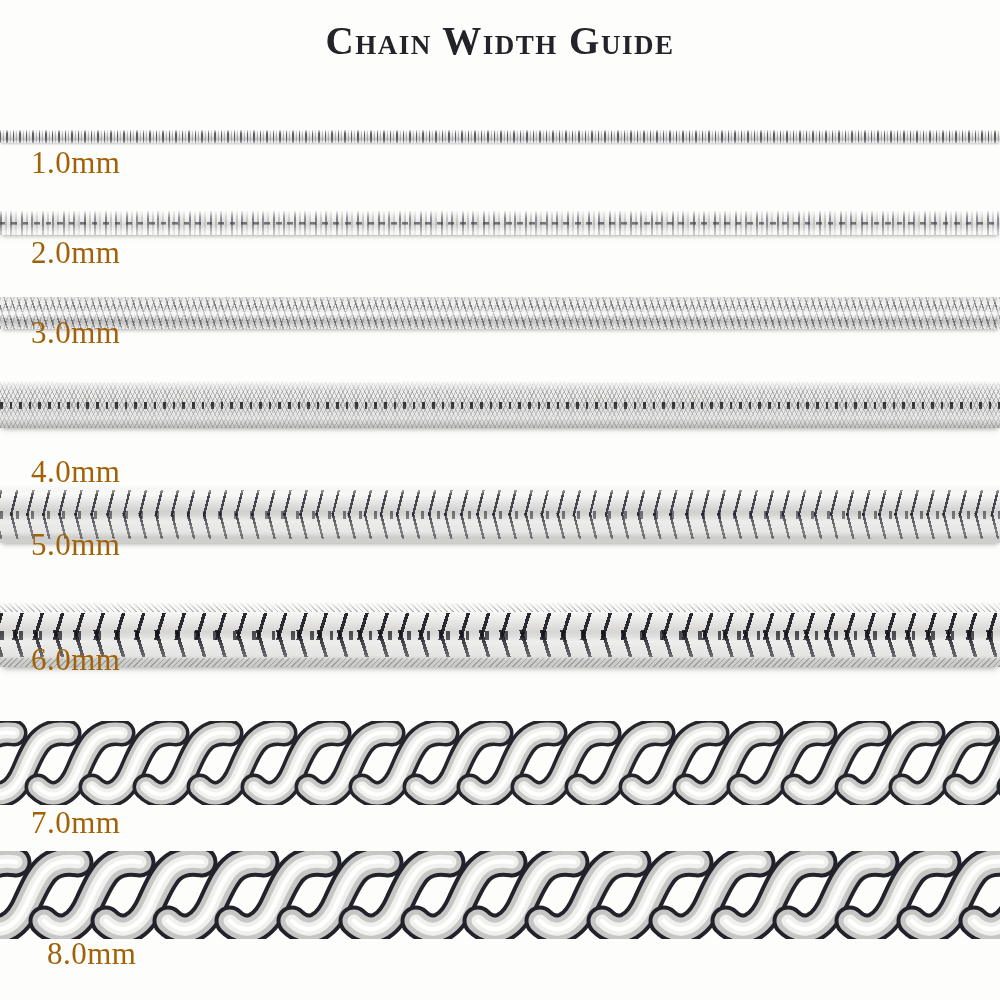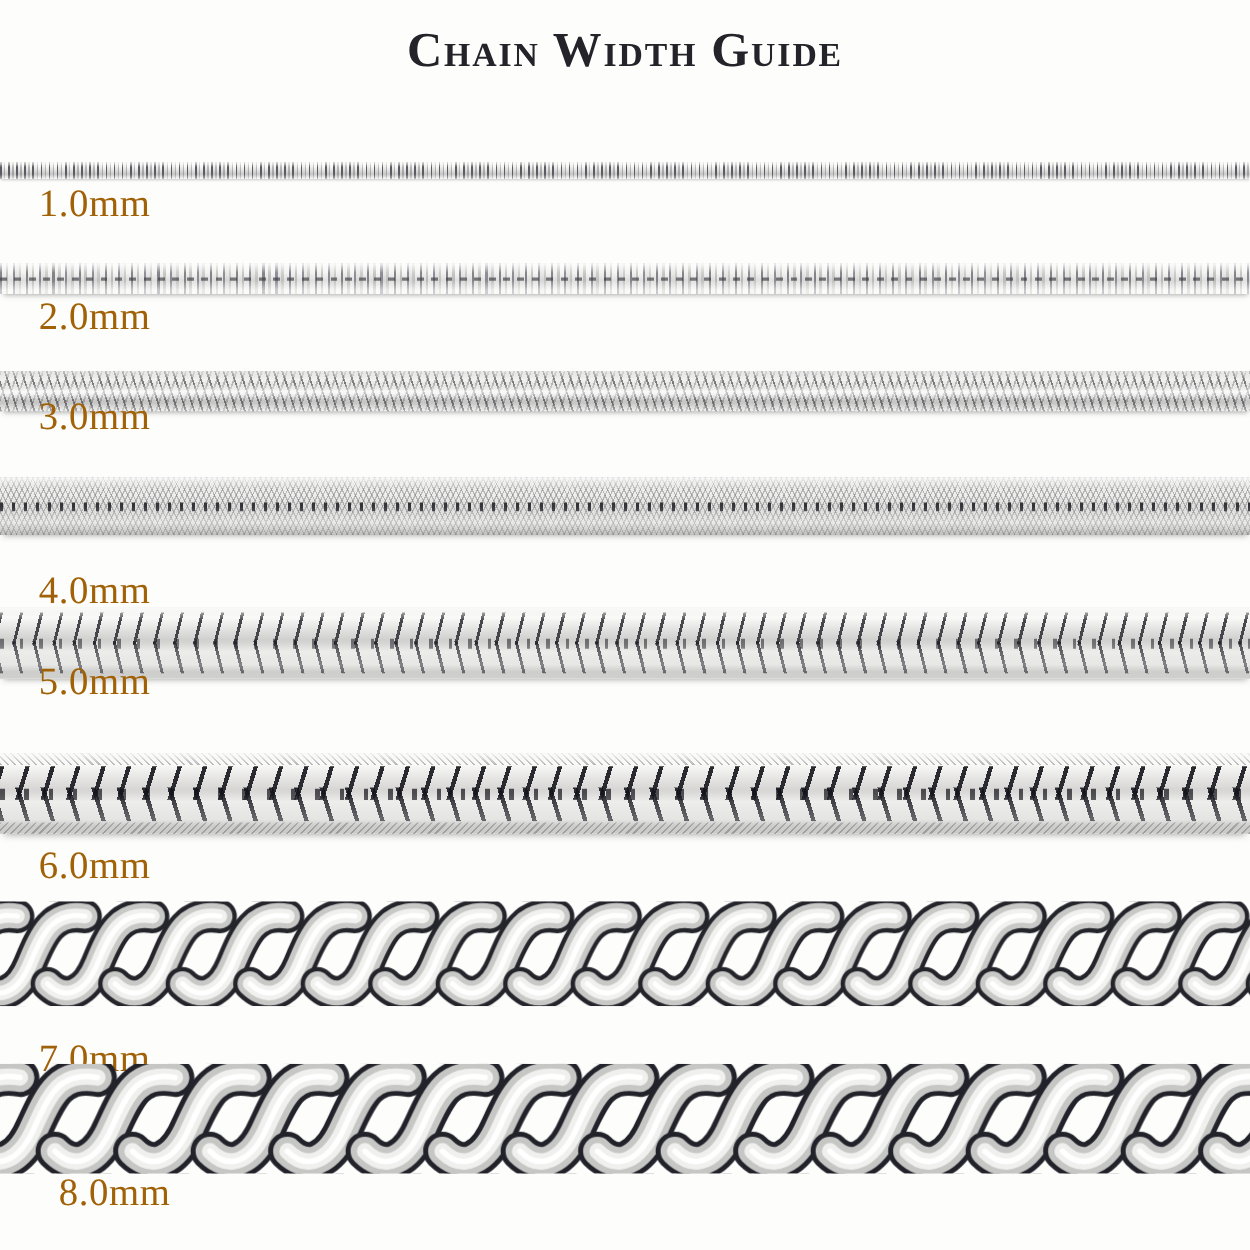--- a/index.html
+++ b/index.html
@@ -108,21 +108,21 @@
     background-repeat:no-repeat;
     box-shadow:0 4px 6px -3px rgba(80,80,80,.55);
   }
 
   
   .chain-7{top:721px;height:84px;}
   .chain-8{top:851px;height:88px;}
   .chain svg{display:block;width:100%;height:100%;}
 
   .label-1{top:146px;} .label-2{top:236px;} .label-3{top:316px;} .label-4{top:411px;margin-top:44px;}
-  .label-5{top:528px;} .label-6{top:675px;text-align:center;} .label-7{top:806px;margin-top:24px;} .label-8{top:937px;margin-left:16px;}
+  .label-5{top:528px;} .label-6{top:643px;text-align:center;} .label-7{top:806px;} .label-8{top:937px;margin-left:16px;}
 </style>
 </head>
 <body>
 
 <div class="page">
 
   <h1 class="title">Chain Width Guide</h1>
 
   <div class="chain chain-1"></div>
   <div class="size-label label-1">1.0mm</div>

